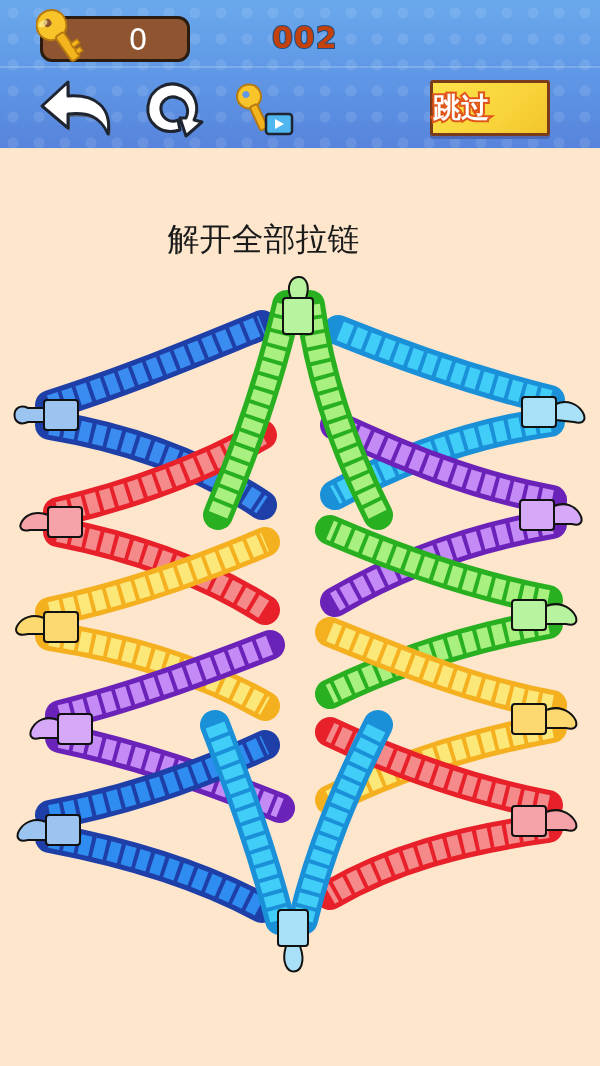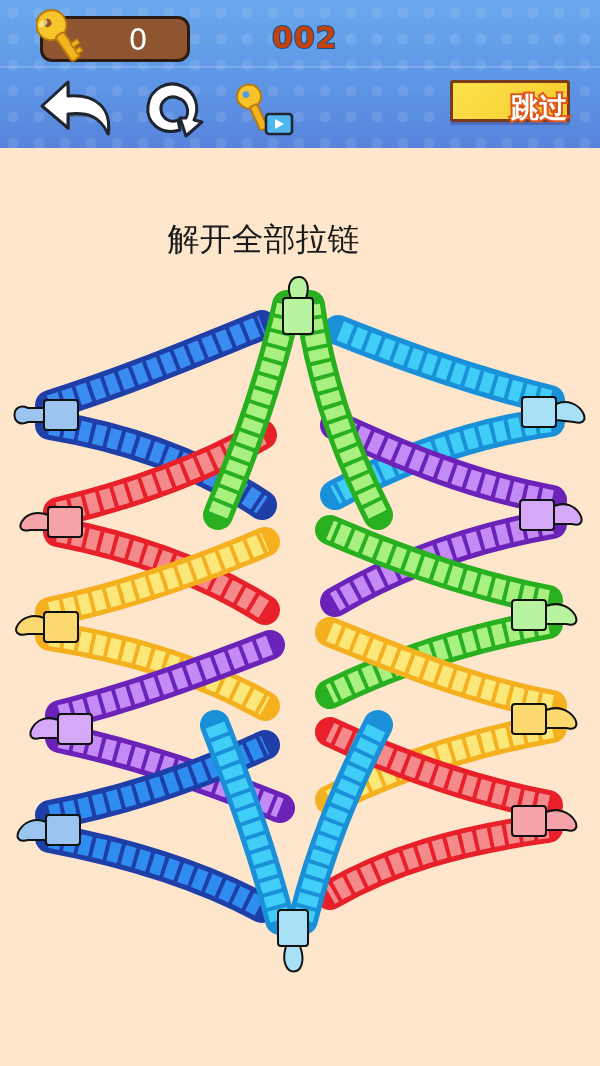--- a/index.html
+++ b/index.html
@@ -10,23 +10,23 @@
     background-image:radial-gradient(circle,rgba(255,255,255,0.10) 5px,transparent 6px);
     background-size:26px 26px;}
   .header .band{position:absolute;left:0;top:66px;width:600px;height:2px;background:rgba(255,255,255,0.18);}
   .key-counter{position:absolute;left:40px;top:16px;width:150px;height:46px;background:#8e5530;
     border:3px solid #2b1c12;border-radius:12px;box-sizing:border-box;}
   .key-counter .count{position:absolute;left:70px;top:2px;width:50px;text-align:center;color:#fff;font-size:30px;line-height:38px;}
   .key-icon-big{position:absolute;left:36px;top:0px;width:60px;height:64px;}
   .level{position:absolute;left:272px;top:20px;color:#c2410c;font-size:30px;font-weight:bold;
     -webkit-text-stroke:2px #1d4f84;paint-order:stroke fill;letter-spacing:1px;}
   .icon-btn{position:absolute;cursor:pointer;}
-  .skip-btn{position:absolute;left:450px;top:80px;width:120px;height:42px;box-sizing:border-box;
+  .skip-btn{position:absolute;left:430px;top:80px;width:120px;height:56px;box-sizing:border-box;
     background:linear-gradient(135deg,#fde24a 0%,#f8d43a 60%,#f3c52c 100%);border:3px solid #7a3b1a;border-radius:3px;
-    box-shadow:0 3px 0 #4c6ab8;text-align:right;cursor:pointer;}
+    box-shadow:0 3px 0 #4c6ab8;text-align:left;cursor:pointer;}
   .skip-btn span{font-size:28px;font-weight:bold;line-height:50px;color:#fff;
     -webkit-text-stroke:4px #e0561a;paint-order:stroke fill;}
   .instruction{position:absolute;left:0;top:218px;width:527px;text-align:center;font-size:32px;color:#1a1a1a;}
   .board{position:absolute;left:0;top:150px;width:600px;height:916px;}
   .zipper{cursor:pointer;}
 </style>
 </head>
 <body>
 
 <div class="header">

